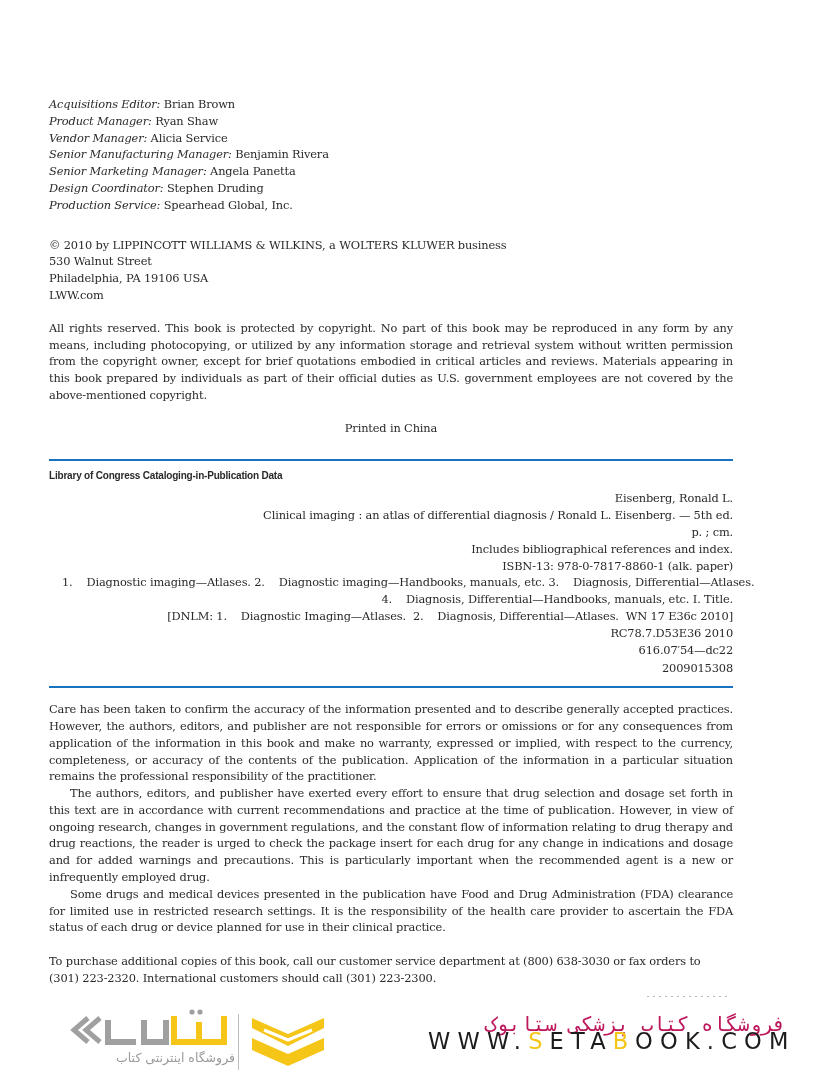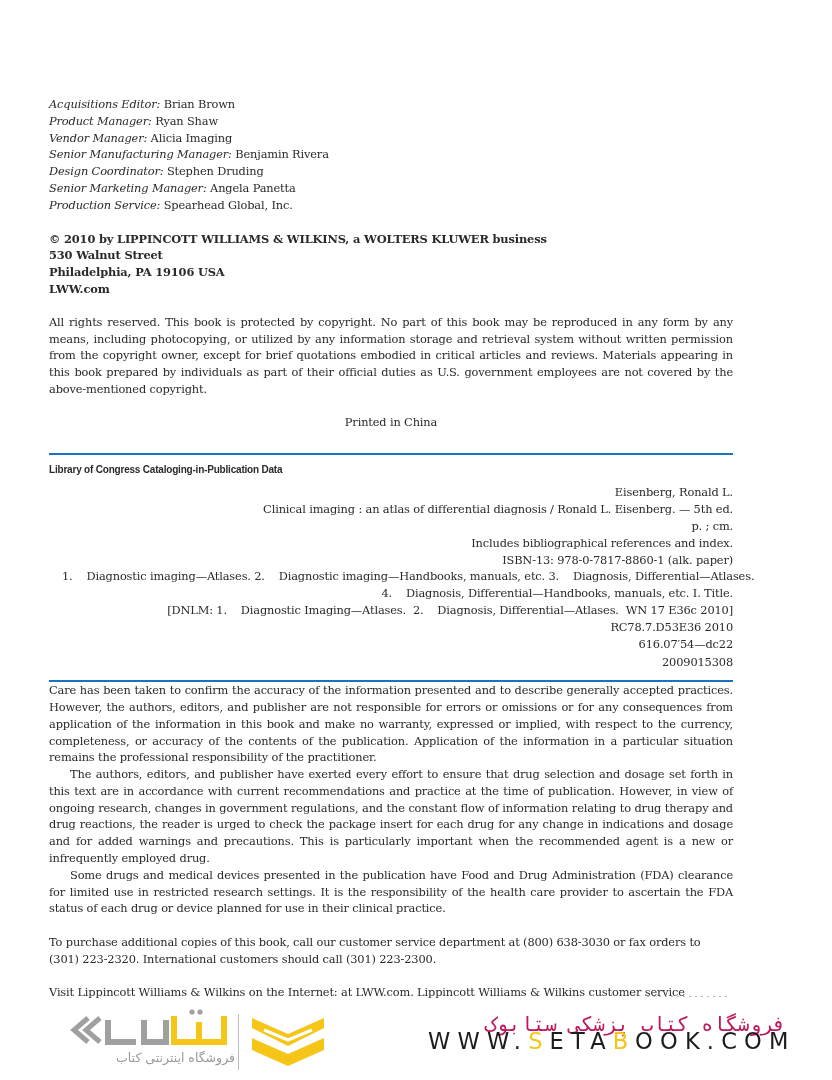--- a/index.html
+++ b/index.html
@@ -19,38 +19,38 @@
   .page-shadow-right {
     position: absolute; right: 0; top: 880px; width: 30px; height: 115px;
     background: linear-gradient(to left, #ffffff, rgba(255,255,255,0));
   }
   .content {
     position: absolute; left: 49px; top: 96px; width: 684px;
     font-size: 11.4px; line-height: 16.8px; letter-spacing: -0.15px;
   }
   .credits .line { white-space: nowrap; }
   .credits .role { font-style: italic; }
-  .publisher { margin-top: 17px; font-weight: bold; }
+  .publisher { margin-top: 23px; font-weight: normal; }
   .publisher div { white-space: nowrap; }
   .rights { margin-top: 16px; text-align: justify; }
   .printed { margin-top: 16px; text-align: center; }
   .rule { height: 2px; background: #1a73c0; }
   .cip-rule-top { margin-top: 22px; }
   .cip-title {
     margin-top: 7px; font-family: "Liberation Sans", sans-serif; font-weight: bold;
     font-size: 10px; letter-spacing: -0.2px;
   }
   .cip-body { margin-top: 6px; }
   .cip-body .l { white-space: nowrap; text-align: right; }
   .ind1 { padding-left: 13px; }
   .ind2 { padding-left: 26px; }
   .ind0 { padding-left: 0; }
   .cip-number { text-align: right; margin-top: 2px; }
   .cip-rule-bottom { margin-top: 9px; }
-  .disclaimer { margin-top: 0; }
+  .disclaimer { margin-top: 13px; }
   .disclaimer p { margin: 0; text-align: justify; }
   .disclaimer p.indent { text-indent: 21px; }
   .purchase { margin-top: 17px; }
   .visit { margin-top: 16px; }
   .footer-dots {
     position: absolute; left: 645px; top: 995px; width: 85px; height: 3px;
     background-image: radial-gradient(circle, #9a9a9a 0.8px, transparent 1px);
     background-size: 6px 3px; opacity: 0.7;
   }
   .banner { position: absolute; left: 0; top: 1000px; width: 832px; height: 80px; background: #fff; }
@@ -80,24 +80,24 @@
 
 <div class="page">
   <div class="page-shadow-left"></div>
   <div class="page-shadow-right"></div>
 
   <div class="content">
 
     <div class="credits">
       <div class="line"><span class="role">Acquisitions Editor:</span> <span>Brian Brown</span></div>
       <div class="line"><span class="role">Product Manager:</span> <span>Ryan Shaw</span></div>
-      <div class="line"><span class="role">Vendor Manager:</span> <span>Alicia Imaging</span></div>
+      <div class="line"><span class="role">Vendor Manager:</span> <span>Alicia Service</span></div>
       <div class="line"><span class="role">Senior Manufacturing Manager:</span> <span>Benjamin Rivera</span></div>
+      <div class="line"><span class="role">Senior Marketing Manager:</span> <span>Angela Panetta</span></div>
       <div class="line"><span class="role">Design Coordinator:</span> <span>Stephen Druding</span></div>
-      <div class="line"><span class="role">Senior Marketing Manager:</span> <span>Angela Panetta</span></div>
       <div class="line"><span class="role">Production Service:</span> <span>Spearhead Global, Inc.</span></div>
     </div>
 
     <div class="publisher">
       <div>© 2010 by LIPPINCOTT WILLIAMS &amp; WILKINS, a WOLTERS KLUWER business</div>
       <div>530 Walnut Street</div>
       <div>Philadelphia, PA 19106 USA</div>
       <div>LWW.com</div>
     </div>
 

